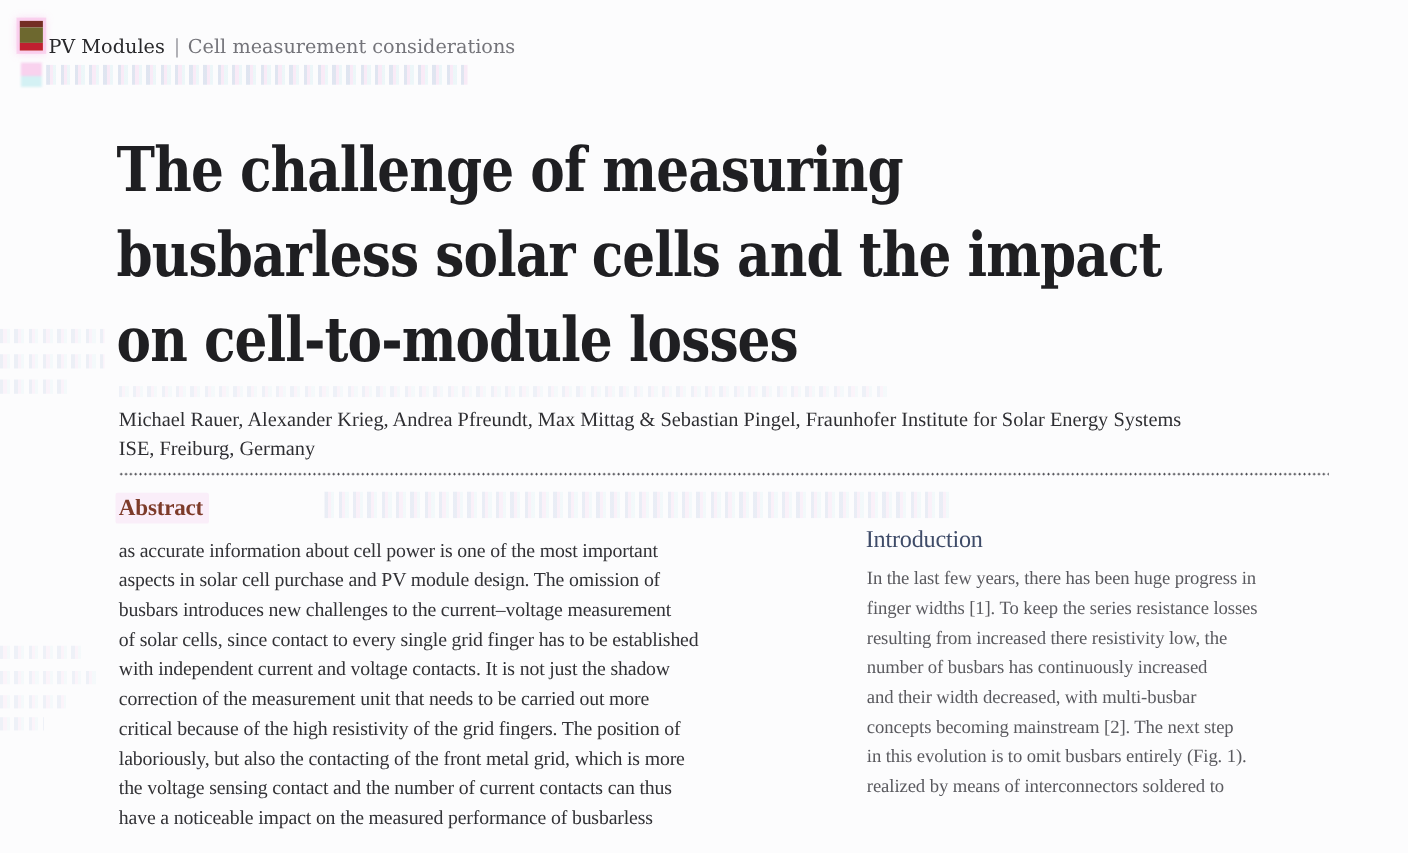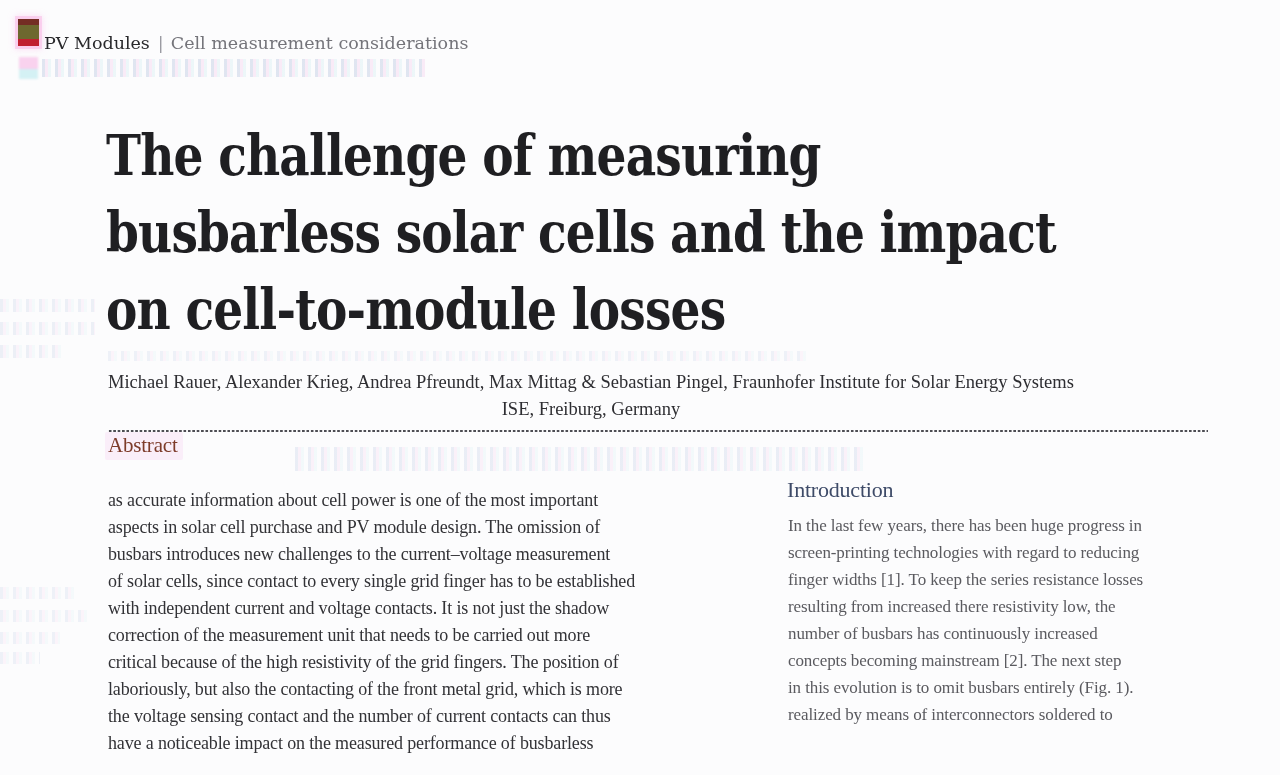--- a/index.html
+++ b/index.html
@@ -71,35 +71,35 @@
     transform-origin: 0 0;
   }
   .title-line { white-space: nowrap; }
 
   
   .authors {
     position: absolute; left: 108px; top: 369px;
     font-size: 18.5px; line-height: 26.5px;
     color: #2e2e32;
   }
-  .authors-line { white-space: nowrap; text-align: center; }
+  .authors-line { white-space: nowrap; }
 
   
   .divider {
     position: absolute; left: 108px; top: 429px;
     width: 1100px; height: 4px;
     background-image: radial-gradient(circle 1.1px, #4d4d53 95%, rgba(0,0,0,0) 100%);
     background-size: 4.4px 4px;
     background-repeat: repeat-x;
   }
 
   
   .abstract-heading {
-    position: absolute; left: 105px; top: 432px;
-    font-weight: normal; font-size: 21px;
+    position: absolute; left: 105px; top: 448px;
+    font-weight: bold; font-size: 21px;
     letter-spacing: -0.2px;
     padding: 1px 5px 2px 3px;
     background: rgba(248,190,236,0.22);
     border-radius: 2px;
   }
   .abstract-body {
     position: absolute; left: 108px; top: 487px;
     font-size: 18px; line-height: 27px;
     letter-spacing: -0.15px;
     color: #323236;
@@ -165,20 +165,20 @@
   <div class="text-line">correction of the measurement unit that needs to be carried out more</div>
   <div class="text-line">critical because of the high resistivity of the grid fingers. The position of</div>
   <div class="text-line">laboriously, but also the contacting of the front metal grid, which is more</div>
   <div class="text-line">the voltage sensing contact and the number of current contacts can thus</div>
   <div class="text-line">have a noticeable impact on the measured performance of busbarless</div>
 </div>
 
 <h2 class="intro-heading" style="color: rgb(62, 75, 104);">Introduction</h2>
 <div class="intro-body">
   <div class="text-line">In the last few years, there has been huge progress in</div>
-  <div class="text-line">screen-printing technologies with regard to reducing</div>
   <div class="text-line">finger widths [1]. To keep the series resistance losses</div>
   <div class="text-line">resulting from increased there resistivity low, the</div>
   <div class="text-line">number of busbars has continuously increased</div>
+  <div class="text-line">and their width decreased, with multi-busbar</div>
   <div class="text-line">concepts becoming mainstream [2]. The next step</div>
   <div class="text-line">in this evolution is to omit busbars entirely (Fig. 1).</div>
   <div class="text-line">realized by means of interconnectors soldered to</div>
 </div>
 
 </body></html>

